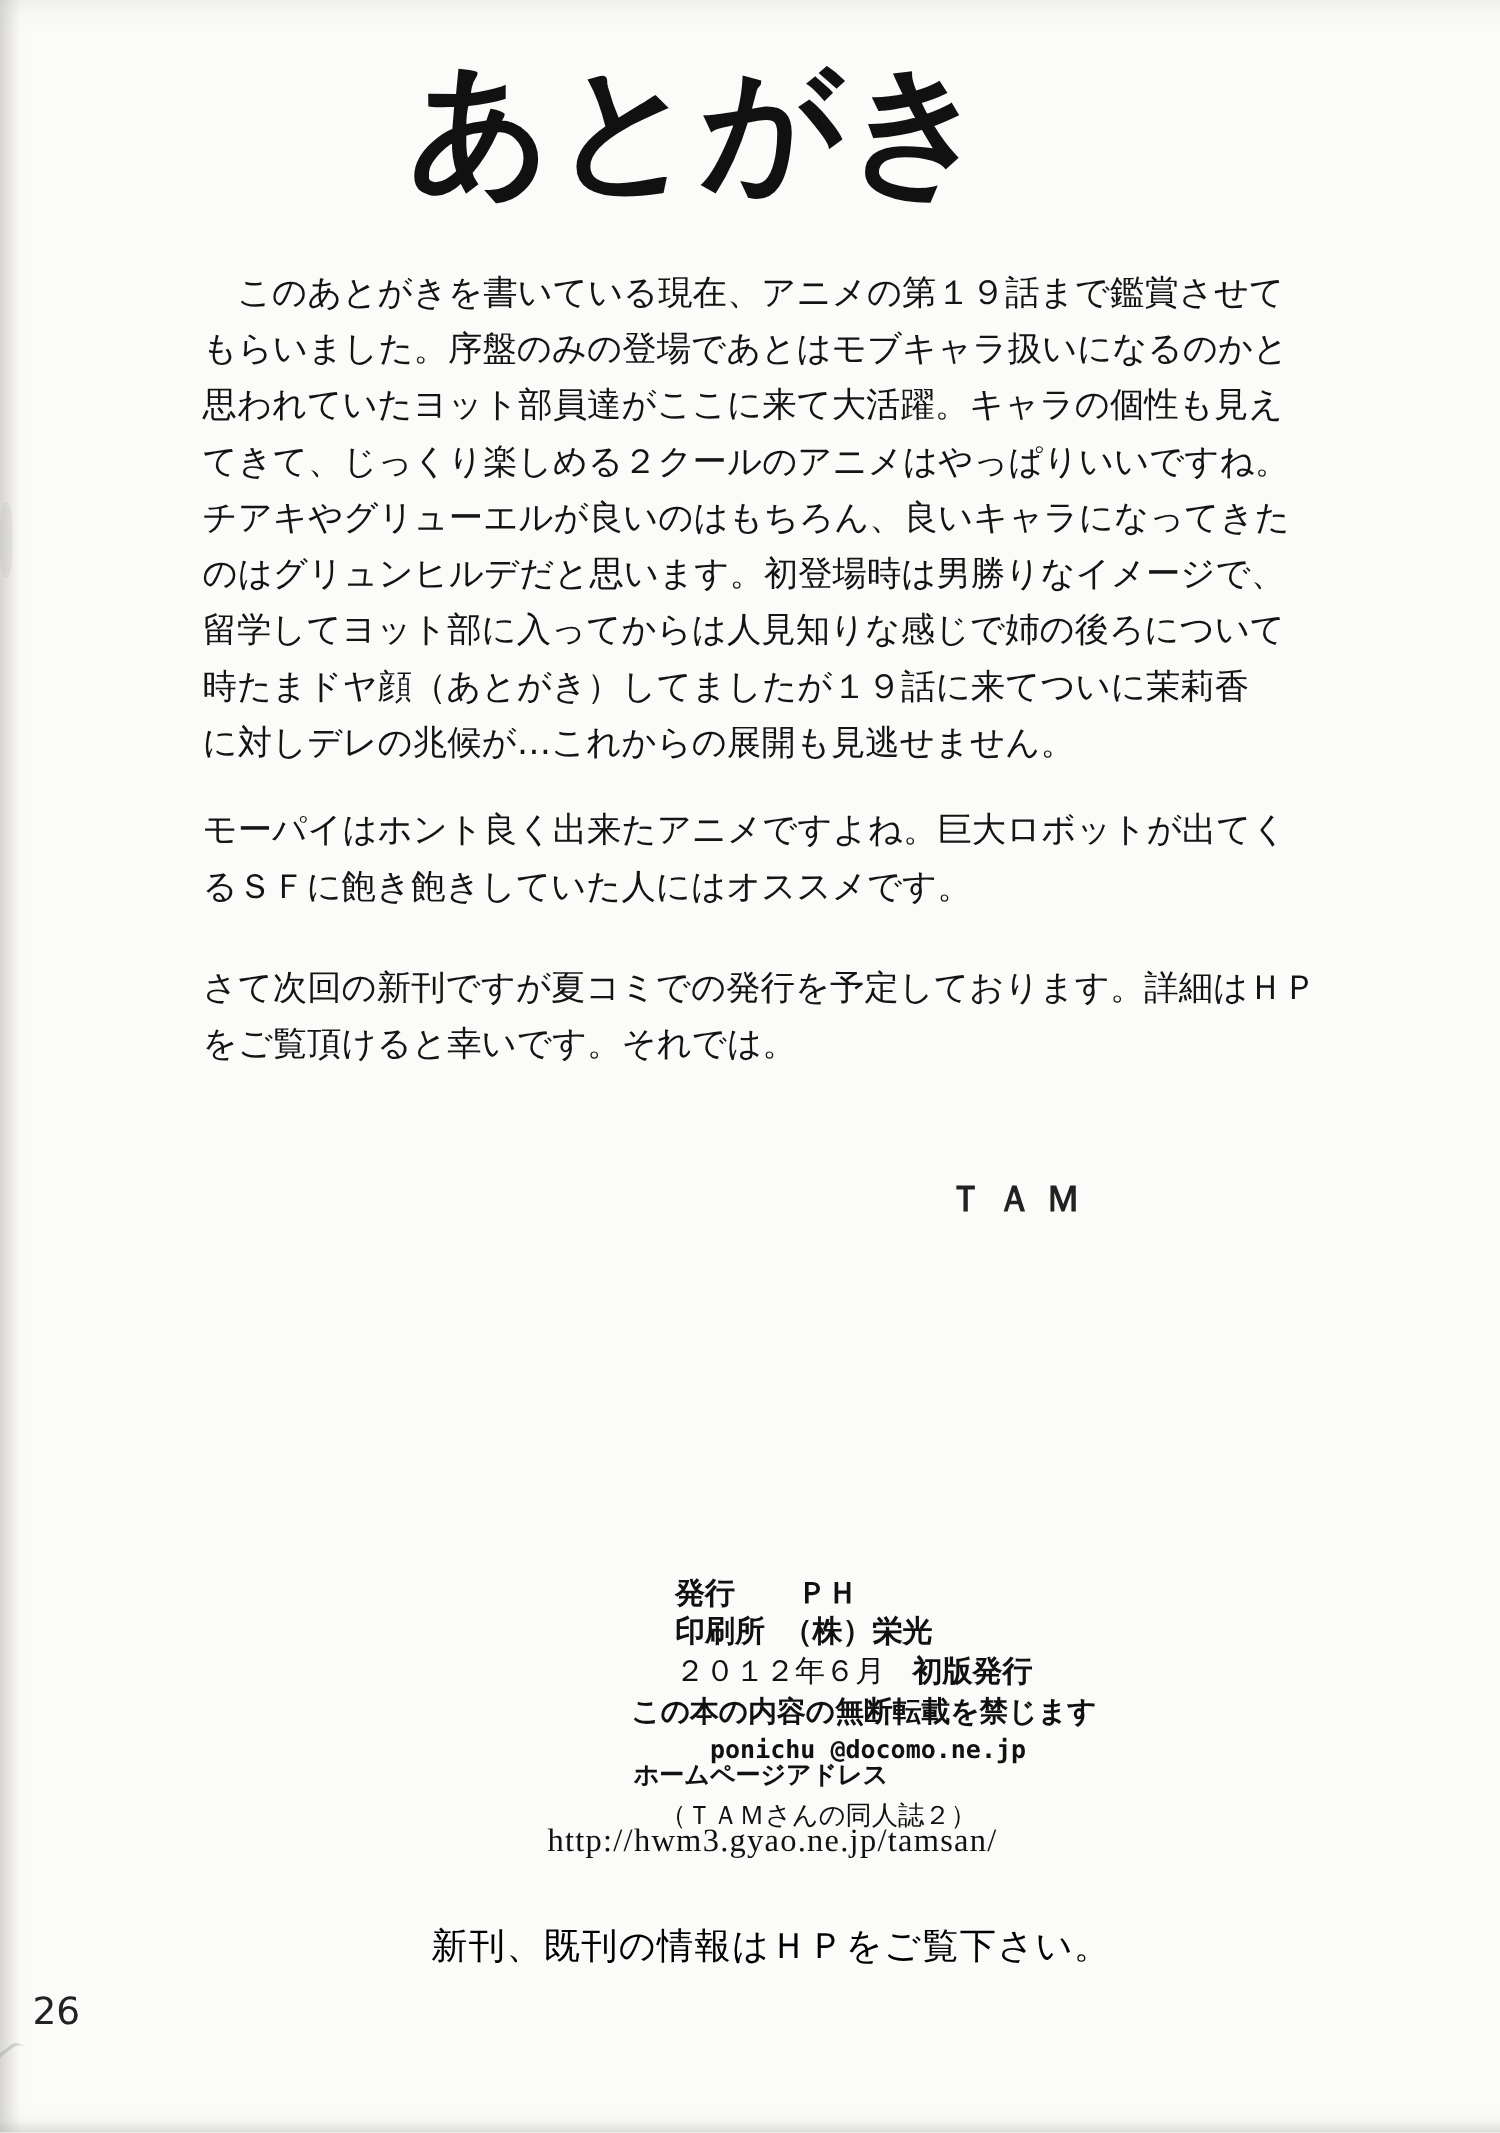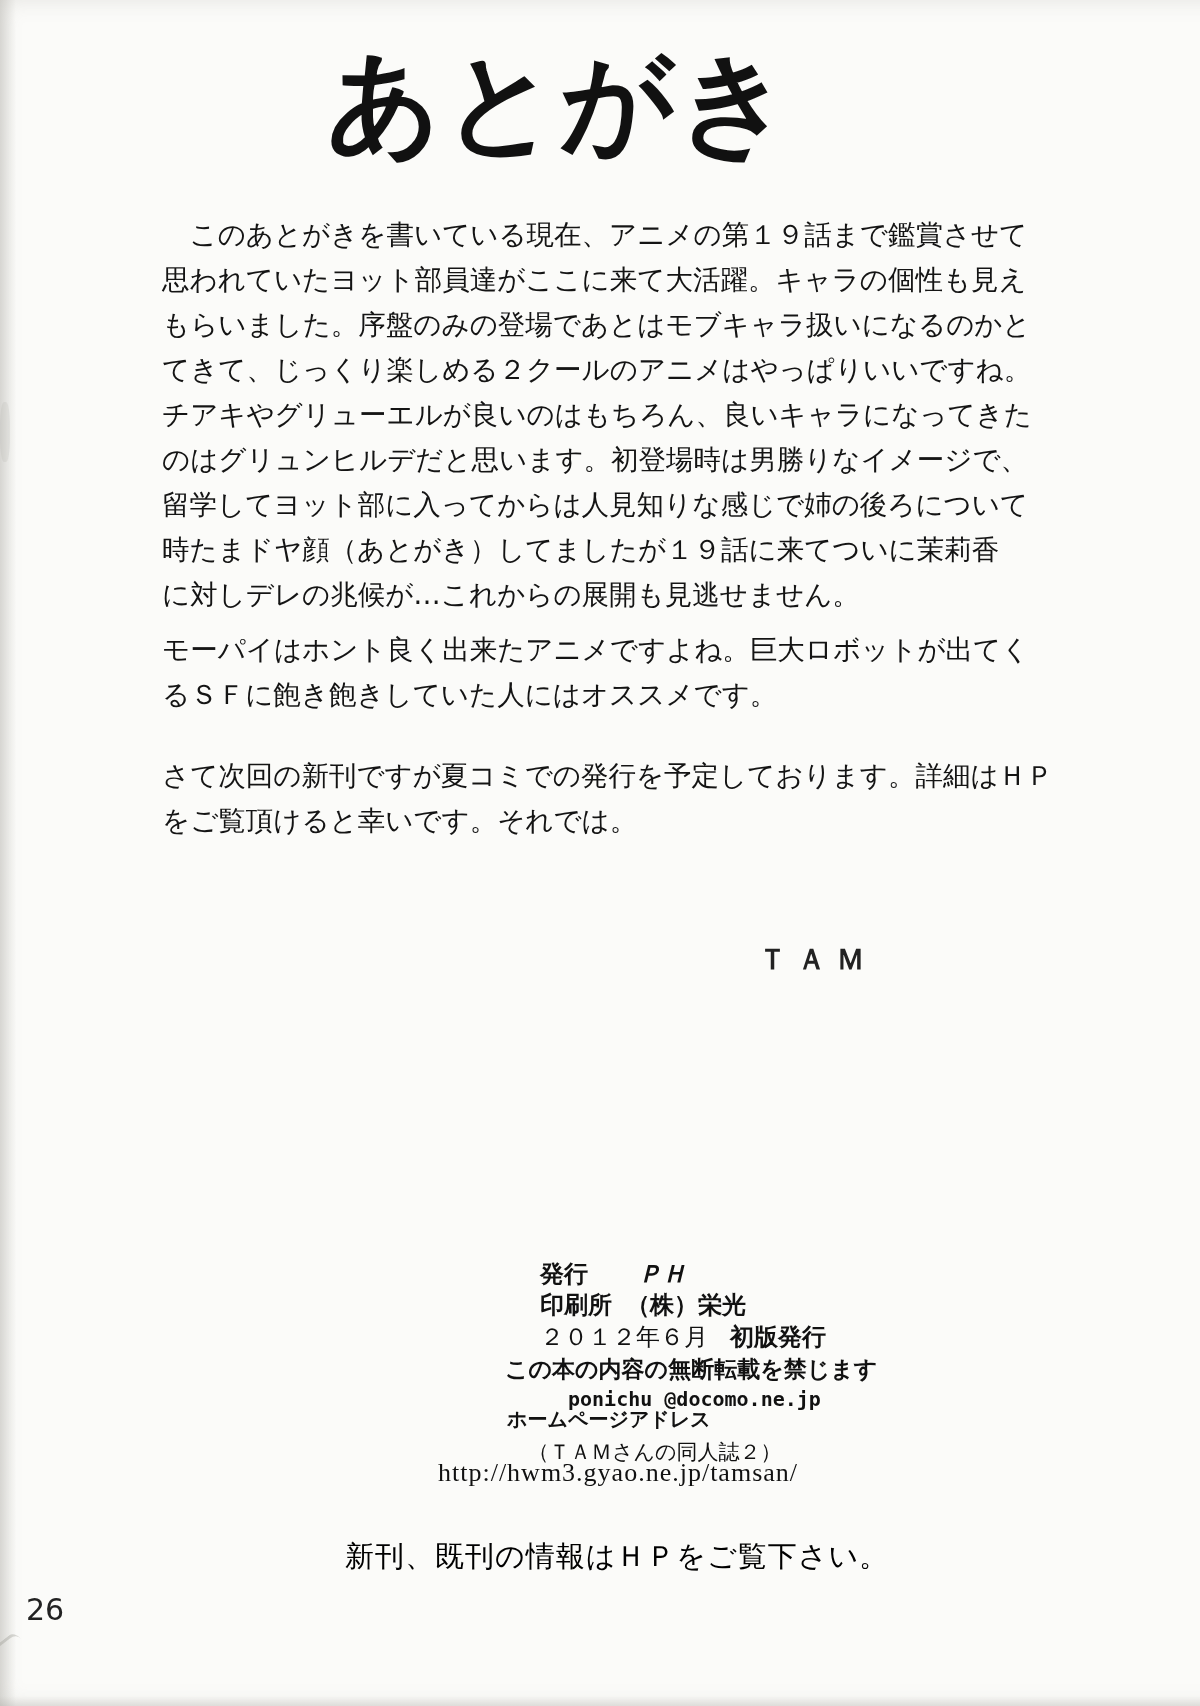--- a/index.html
+++ b/index.html
@@ -49,38 +49,38 @@
 
   .body-text {
     position: absolute;
     left: 162px; top: 212px;
     font-size: 27.5px;
     line-height: 45px;
     letter-spacing: 0px;
     white-space: nowrap;
     color: #141414;
   }
-  .para-2 { margin-top: 10px; }
+  .para-2 { margin-top: 25px; }
   .para-3 { margin-top: 36px; }
 
   .signature {
     position: absolute;
     left: 758px; top: 940px;
     font-size: 29px;
     letter-spacing: 10px;
     color: #222;
     font-weight: bold;
   }
 
   .colo { position: absolute; white-space: nowrap; color: #111; }
   .colo-publisher { left: 540px; top: 1258px; font-size: 24px; font-weight: bold; }
   .colo-printer   { left: 540px; top: 1289px; font-size: 24px; font-weight: bold; }
   .colo-date      { left: 540px; top: 1321px; font-size: 24px; }
   .colo-date .edition { font-weight: bold; margin-left: 22px; }
-  .colo-publisher .value { margin-left: 50px; font-style: italic; }
+  .colo-publisher .value { margin-left: 50px; }
   .colo-printer .value { margin-left: 14px; }
   .colo-notice    { left: 505px; top: 1354px; font-size: 23px; font-weight: bold; }
   .colo-email     { left: 568px; top: 1387px; font-size: 20px; font-weight: bold;
                     font-family: "DejaVu Sans Mono", "Liberation Mono", monospace; }
   .colo-hp-label  { left: 507px; top: 1406px; font-size: 20px; font-weight: bold; }
   .colo-hp-sub    { left: 528px; top: 1438px; font-size: 21px; }
   .colo-url       { left: 438px; top: 1458px; font-size: 26px; letter-spacing: 1px;
                     font-family: "Liberation Serif", "DejaVu Serif", serif; }
 
   .footer-note {
@@ -107,22 +107,22 @@
   <div class="edge-left"></div>
   <div class="edge-bottom"></div>
   <div class="smudge-bl"></div>
   <div class="smudge-tl"></div>
 
   <div class="title">あとがき</div>
 
   <div class="body-text">
     <div class="para para-1">
       <div class="line">　このあとがきを書いている現在、アニメの第１９話まで鑑賞させて</div>
+      <div class="line">もらいました。序盤のみの登場であとはモブキャラ扱いになるのかと</div>
       <div class="line">思われていたヨット部員達がここに来て大活躍。キャラの個性も見え</div>
-      <div class="line">もらいました。序盤のみの登場であとはモブキャラ扱いになるのかと</div>
       <div class="line">てきて、じっくり楽しめる２クールのアニメはやっぱりいいですね。</div>
       <div class="line">チアキやグリューエルが良いのはもちろん、良いキャラになってきた</div>
       <div class="line">のはグリュンヒルデだと思います。初登場時は男勝りなイメージで、</div>
       <div class="line">留学してヨット部に入ってからは人見知りな感じで姉の後ろについて</div>
       <div class="line">時たまドヤ顔（あとがき）してましたが１９話に来てついに茉莉香</div>
       <div class="line">に対しデレの兆候が…これからの展開も見逃せません。</div>
     </div>
     <div class="para para-2">
       <div class="line">モーパイはホント良く出来たアニメですよね。巨大ロボットが出てく</div>
       <div class="line">るＳＦに飽き飽きしていた人にはオススメです。</div>

